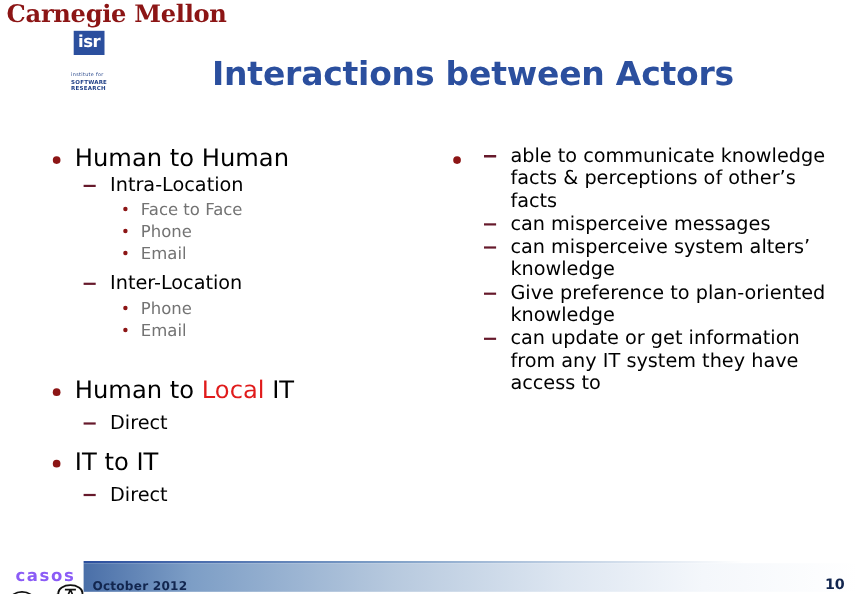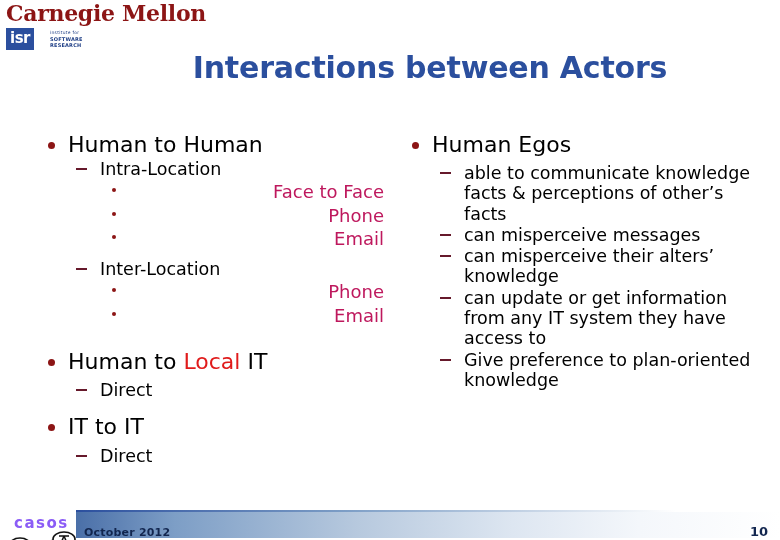--- a/index.html
+++ b/index.html
@@ -30,20 +30,21 @@
     letter-spacing: -0.3px;
     color: #8c1515;
     line-height: 1;
     white-space: nowrap;
   }
   #isr-logo-row {
     display: flex;
     align-items: center;
     margin-top: 4px;
     gap: 16px;
+    flex-direction: column;
   }
   #isr-badge {
     background: #2b4f9e;
     color: #ffffff;
     font-family: "DejaVu Sans", "Liberation Sans", sans-serif;
     font-weight: bold;
     font-size: 15px;
     line-height: 1;
     padding: 3px 4px 4px 4px;
     letter-spacing: -0.5px;
@@ -128,25 +129,24 @@
     top: 9px;
     width: 11px;
     height: 2px;
     background: #66192b;
   }
 
   
   li.l3 {
     position: relative;
     padding-left: 28px;
-    font-size: 18px;
-    color: #be185d;
+    font-size: 15px;
+    color: #737373;
     line-height: 1.2;
     margin-top: 2px;
-    text-align: right;
   }
   li.l3 > .bullet-sm {
     position: absolute;
     left: 12px;
     top: 7px;
     width: 4px;
     height: 4px;
     border-radius: 50%;
     background: #8c1515;
   }
@@ -267,21 +267,21 @@
               <li class="l3">
                 <span class="bullet-sm"></span>
                 <span>Email</span>
               </li>
             </ul>
           </li>
 
         </ul>
       </li>
 
-      <li class="l1" style="margin-top:22px">
+      <li class="l1" style="margin-top:34px">
         <span class="bullet"></span>
         <span>Human to </span><span class="hl-red">Local</span><span> IT</span>
         <ul class="lvl sub">
           <li class="l2" style="margin-top:6px">
             <span class="dash"></span>
             <span>Direct</span>
           </li>
         </ul>
       </li>
 
@@ -296,44 +296,43 @@
         </ul>
       </li>
 
     </ul>
   </div>
 
   <div class="column" id="right-column">
     <ul class="lvl">
       <li class="l1">
         <span class="bullet"></span>
-        <span>Human Egos</span>
         <ul class="lvl sub">
           <li class="l2" style="margin-top:5px">
             <span class="dash"></span>
           </li>
           <li class="l2">
             <span class="dash"></span>
             <span>able to communicate knowledge facts &amp; perceptions of other’s facts</span>
           </li>
           <li class="l2">
             <span class="dash"></span>
             <span>can misperceive messages</span>
           </li>
           <li class="l2">
             <span class="dash"></span>
-            <span>can misperceive their alters’ knowledge</span>
+            <span>can misperceive system alters’ knowledge</span>
+          </li>
+          <li class="l2">
+            <span class="dash"></span>
+            <span>Give preference to plan-oriented knowledge</span>
           </li>
           <li class="l2">
             <span class="dash"></span>
             <span>can update or get information from any IT system they have access to</span>
-          </li>
-          <li class="l2">
-            <span class="dash"></span>
-            <span>Give preference to plan-oriented knowledge</span>
           </li>
         </ul>
       </li>
     </ul>
   </div>
 
 </div>
 
 <div id="casos-logo">
   <div id="casos-word">casos</div>

